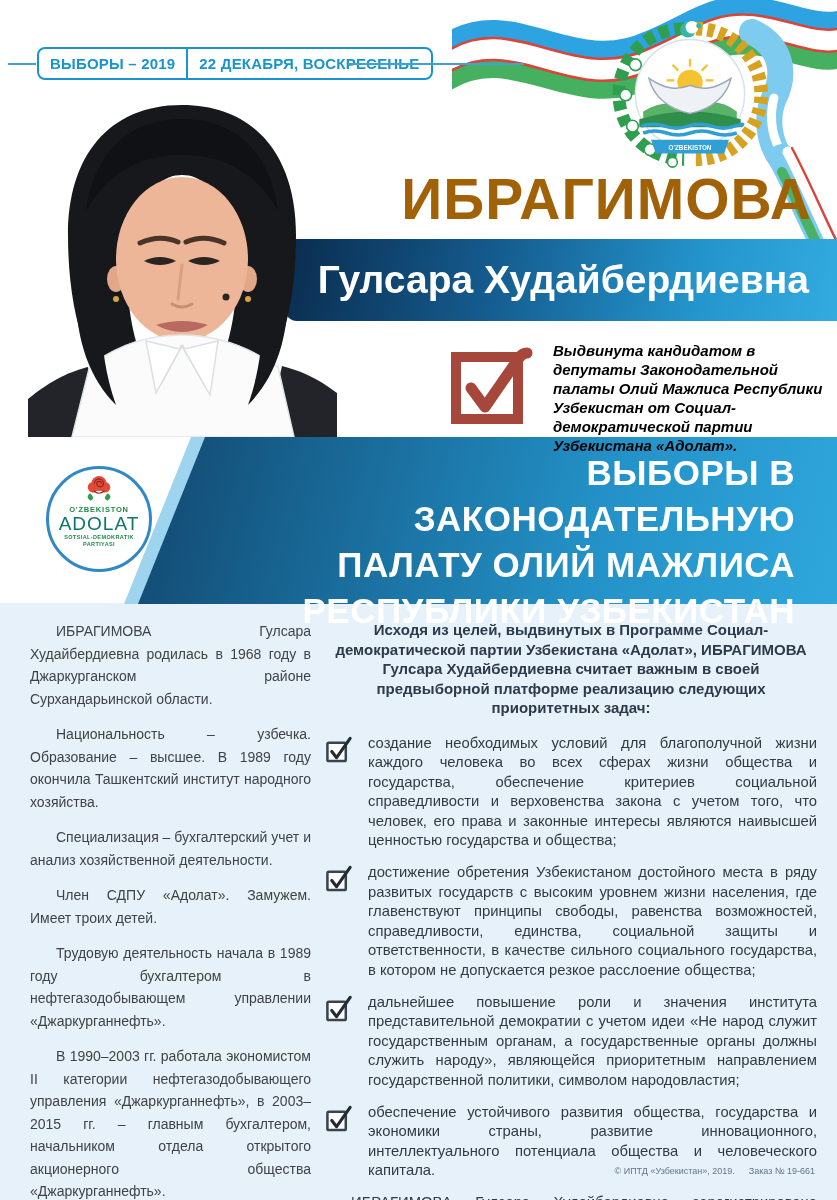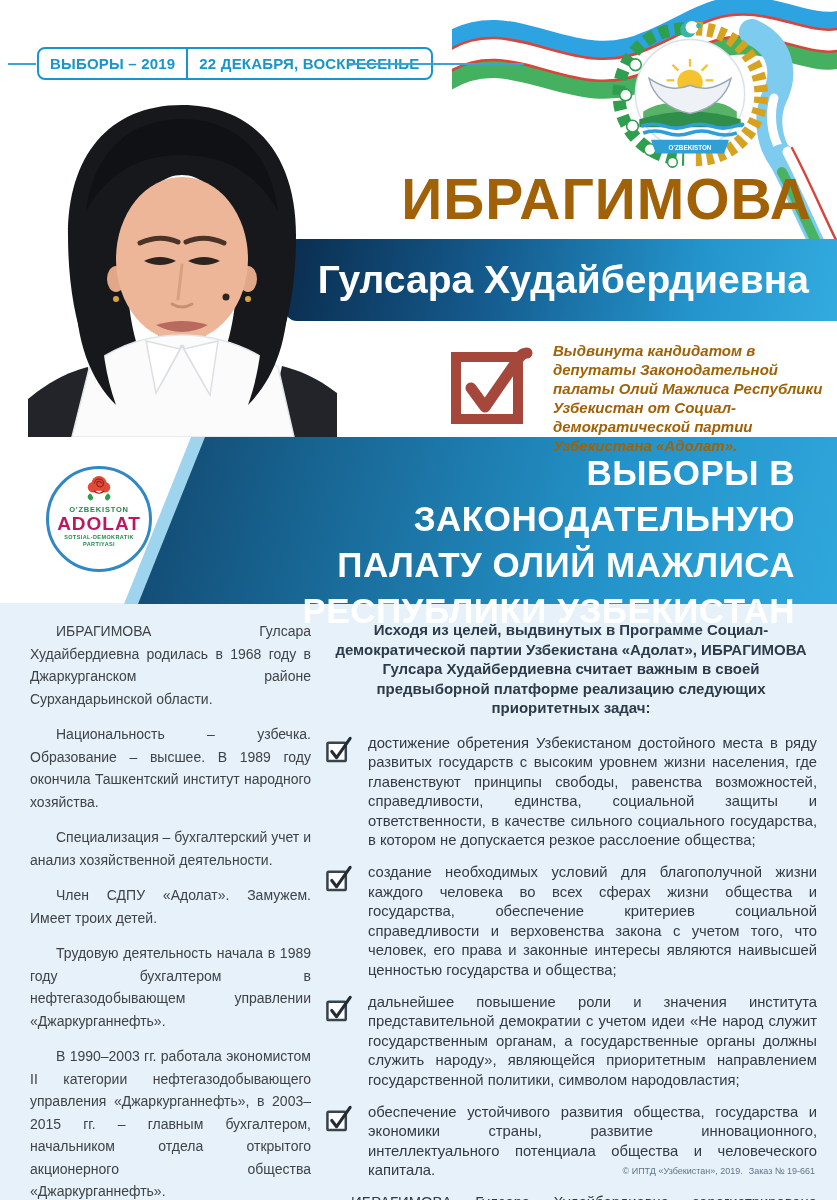--- a/index.html
+++ b/index.html
@@ -39,21 +39,21 @@
     background:linear-gradient(102deg,#0a2c4e 0%,#155c8f 38%,#2496cd 75%,#33abdf 100%);
     border-radius:12px 0 0 12px;display:flex;align-items:center;justify-content:flex-end;
     padding-right:28px;box-sizing:border-box;
   }
   .name-band span{color:#fff;font-size:39px;font-weight:700;white-space:nowrap;}
 
   
   .big-check{position:absolute;left:448px;top:340px;width:86px;height:88px;z-index:2;}
   .nomination-text{
     position:absolute;left:553px;top:341px;width:281px;z-index:2;margin:0;
-    color:#a16207;font-weight:700;font-style:italic;font-size:15px;line-height:19px;
+    color:#000000;font-weight:700;font-style:italic;font-size:15px;line-height:19px;
   }
 
   
   .headline-edge{
     position:absolute;left:0;top:437px;width:837px;height:167px;z-index:1;background:#9fd4ee;
     clip-path:polygon(191px 0,206px 0,139px 167px,124px 167px);
   }
   .headline-block{
     position:absolute;left:0;top:437px;width:837px;height:167px;z-index:1;
     background:linear-gradient(105deg,#0e3254 0%,#17628f 35%,#2391c7 70%,#2fa7dc 100%);
@@ -63,21 +63,21 @@
     font-size:35px;font-weight:700;line-height:46px;letter-spacing:.5px;}
 
   
   .party-logo{
     position:absolute;left:46px;top:466px;width:106px;height:106px;z-index:5;
     background:#fff;border:3px solid #3188c5;border-radius:50%;box-sizing:border-box;
     text-align:center;overflow:hidden;
   }
   .party-logo .rose{width:30px;height:30px;margin-top:4px;}
   .logo-country{font-size:7.5px;font-weight:700;letter-spacing:.8px;color:#1f8a48;margin-top:-2px;}
-  .logo-name{font-size:19px;font-weight:700;letter-spacing:1px;color:#be185d;line-height:20px;}
+  .logo-name{font-size:19px;font-weight:400;letter-spacing:1px;color:#0f766e;line-height:20px;}
   .logo-sub{font-size:5.5px;font-weight:700;letter-spacing:.4px;color:#1f8a48;line-height:7px;}
 
   
   .bio{position:absolute;left:30px;top:620px;width:281px;z-index:2;}
   .bio-p{
     margin:0 0 13px;color:#3f4347;font-size:14px;line-height:22.5px;
     text-align:justify;text-indent:26px;hyphens:auto;-webkit-hyphens:auto;
   }
 
   
@@ -87,21 +87,21 @@
   }
   .agenda-item{display:flex;margin-bottom:12px;}
   .item-check{flex:none;width:29px;height:29px;margin-right:14px;margin-top:1px;}
   .item-text{margin:0;color:#323a44;font-size:14.8px;line-height:19.6px;text-align:justify;}
   .closing{
     margin:10px 0 0;color:#323a44;font-size:14.8px;line-height:19.6px;
     text-align:justify;text-indent:26px;
   }
 
   
-  .imprint{position:absolute;right:22px;top:1166px;z-index:2;display:flex;gap:6px;
+  .imprint{position:absolute;right:22px;top:1166px;z-index:2;display:flex;gap:14px;
     font-size:9px;color:#5f7488;}
 </style>
 </head>
 <body>
 
 <div class="poster">
 
   <div class="content-bg"></div>
 
   <div class="rule rule-left"></div>
@@ -247,29 +247,29 @@
 
   <div class="platform">
     <p class="intro">Исходя из целей, выдвинутых в Программе Социал-демократической партии Узбекистана «Адолат», ИБРАГИМОВА Гулсара Худайбердиевна считает важным в своей предвыборной платформе реализацию следующих приоритетных задач:</p>
     <div class="agenda">
 
         <div class="agenda-item">
           <svg class="item-check" viewBox="0 0 30 30">
             <rect x="2.5" y="8" width="19" height="19" rx="1.5" fill="#ffffff" stroke="#39434e" stroke-width="2.6"></rect>
             <path d="M7,17 L12,23.5 L26,3.5" fill="none" stroke="#232c36" stroke-width="3.2" stroke-linecap="round" stroke-linejoin="round"></path>
           </svg>
+          <p class="item-text">создание необходимых условий для благополучной жизни каждого человека во всех сферах жизни общества и государства, обеспечение критериев социальной справедливости и верховенства закона с учетом того, что человек, его права и законные интересы являются наивысшей ценностью государства и общества;</p>
+        </div>
+
+        <div class="agenda-item">
+          <svg class="item-check" viewBox="0 0 30 30">
+            <rect x="2.5" y="8" width="19" height="19" rx="1.5" fill="#ffffff" stroke="#39434e" stroke-width="2.6"></rect>
+            <path d="M7,17 L12,23.5 L26,3.5" fill="none" stroke="#232c36" stroke-width="3.2" stroke-linecap="round" stroke-linejoin="round"></path>
+          </svg>
           <p class="item-text">достижение обретения Узбекистаном достойного места в ряду развитых государств с высоким уровнем жизни населения, где главенствуют принципы свободы, равенства возможностей, справедливости, единства, социальной защиты и ответственности, в качестве сильного социального государства, в котором не допускается резкое расслоение общества;</p>
-        </div>
-
-        <div class="agenda-item">
-          <svg class="item-check" viewBox="0 0 30 30">
-            <rect x="2.5" y="8" width="19" height="19" rx="1.5" fill="#ffffff" stroke="#39434e" stroke-width="2.6"></rect>
-            <path d="M7,17 L12,23.5 L26,3.5" fill="none" stroke="#232c36" stroke-width="3.2" stroke-linecap="round" stroke-linejoin="round"></path>
-          </svg>
-          <p class="item-text">создание необходимых условий для благополучной жизни каждого человека во всех сферах жизни общества и государства, обеспечение критериев социальной справедливости и верховенства закона с учетом того, что человек, его права и законные интересы являются наивысшей ценностью государства и общества;</p>
         </div>
 
         <div class="agenda-item">
           <svg class="item-check" viewBox="0 0 30 30">
             <rect x="2.5" y="8" width="19" height="19" rx="1.5" fill="#ffffff" stroke="#39434e" stroke-width="2.6"></rect>
             <path d="M7,17 L12,23.5 L26,3.5" fill="none" stroke="#232c36" stroke-width="3.2" stroke-linecap="round" stroke-linejoin="round"></path>
           </svg>
           <p class="item-text">дальнейшее повышение роли и значения института представительной демократии с учетом идеи «Не народ служит государственным органам, а государственные органы должны служить народу», являющейся приоритетным направлением государственной политики, символом народовластия;</p>
         </div>
 

